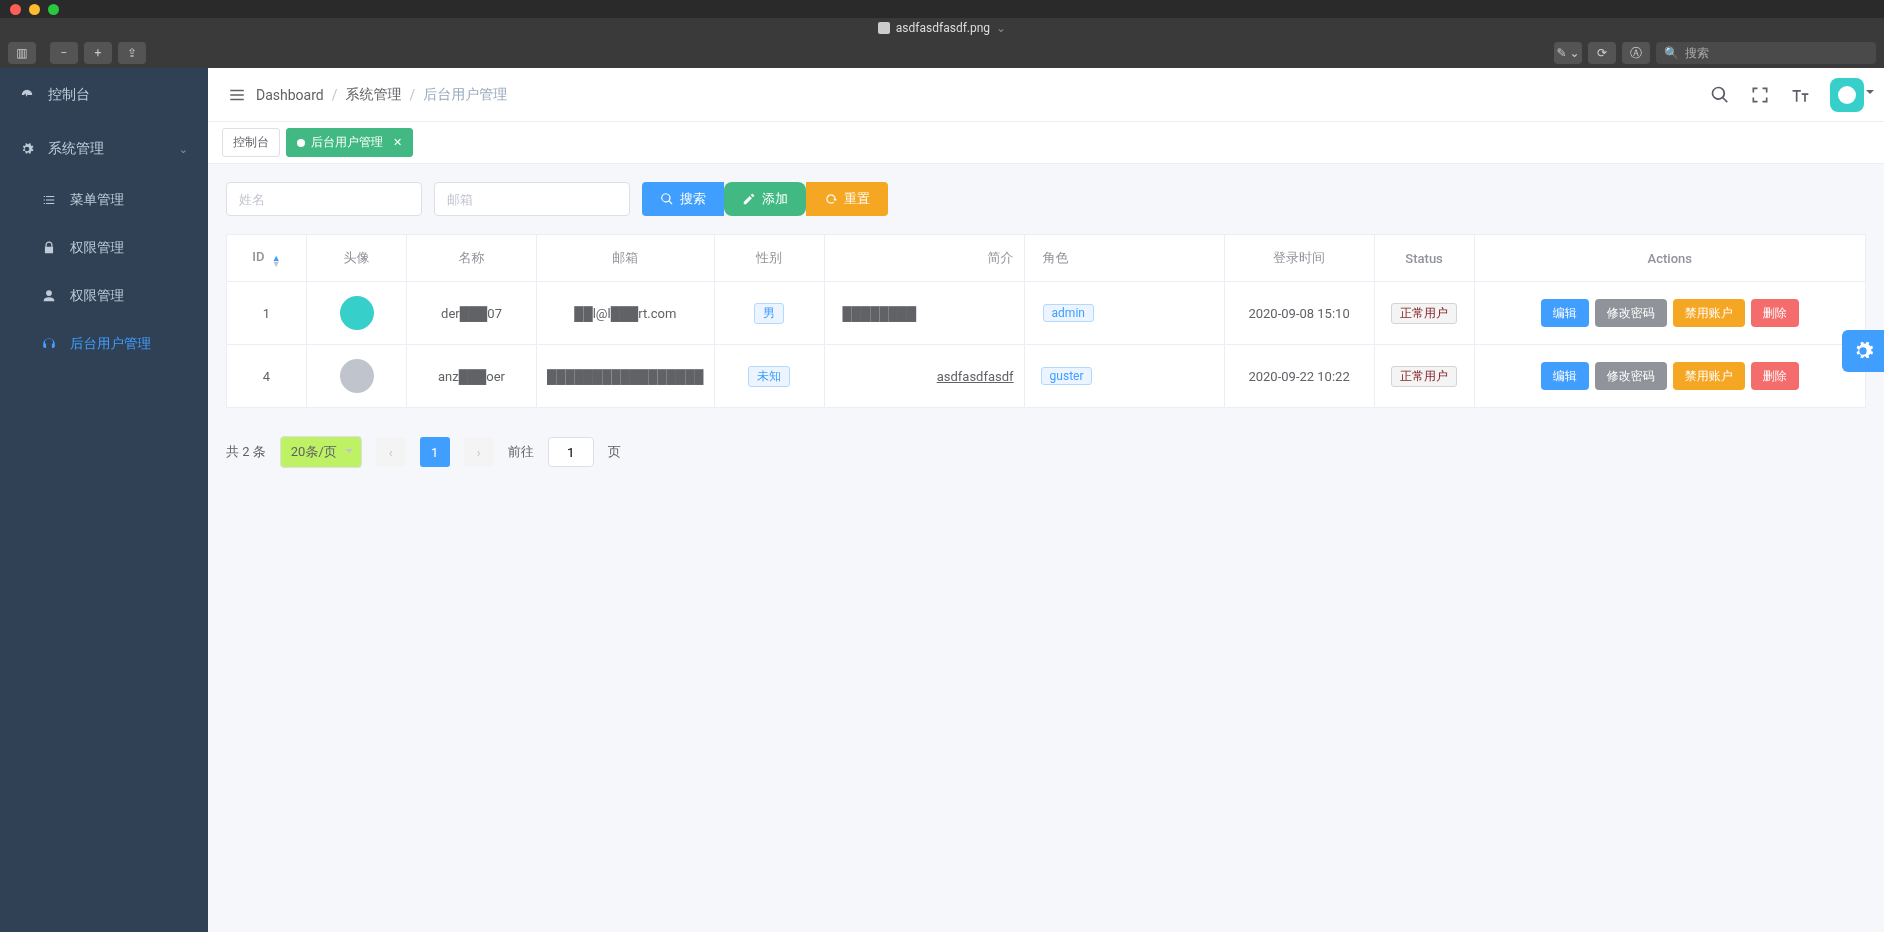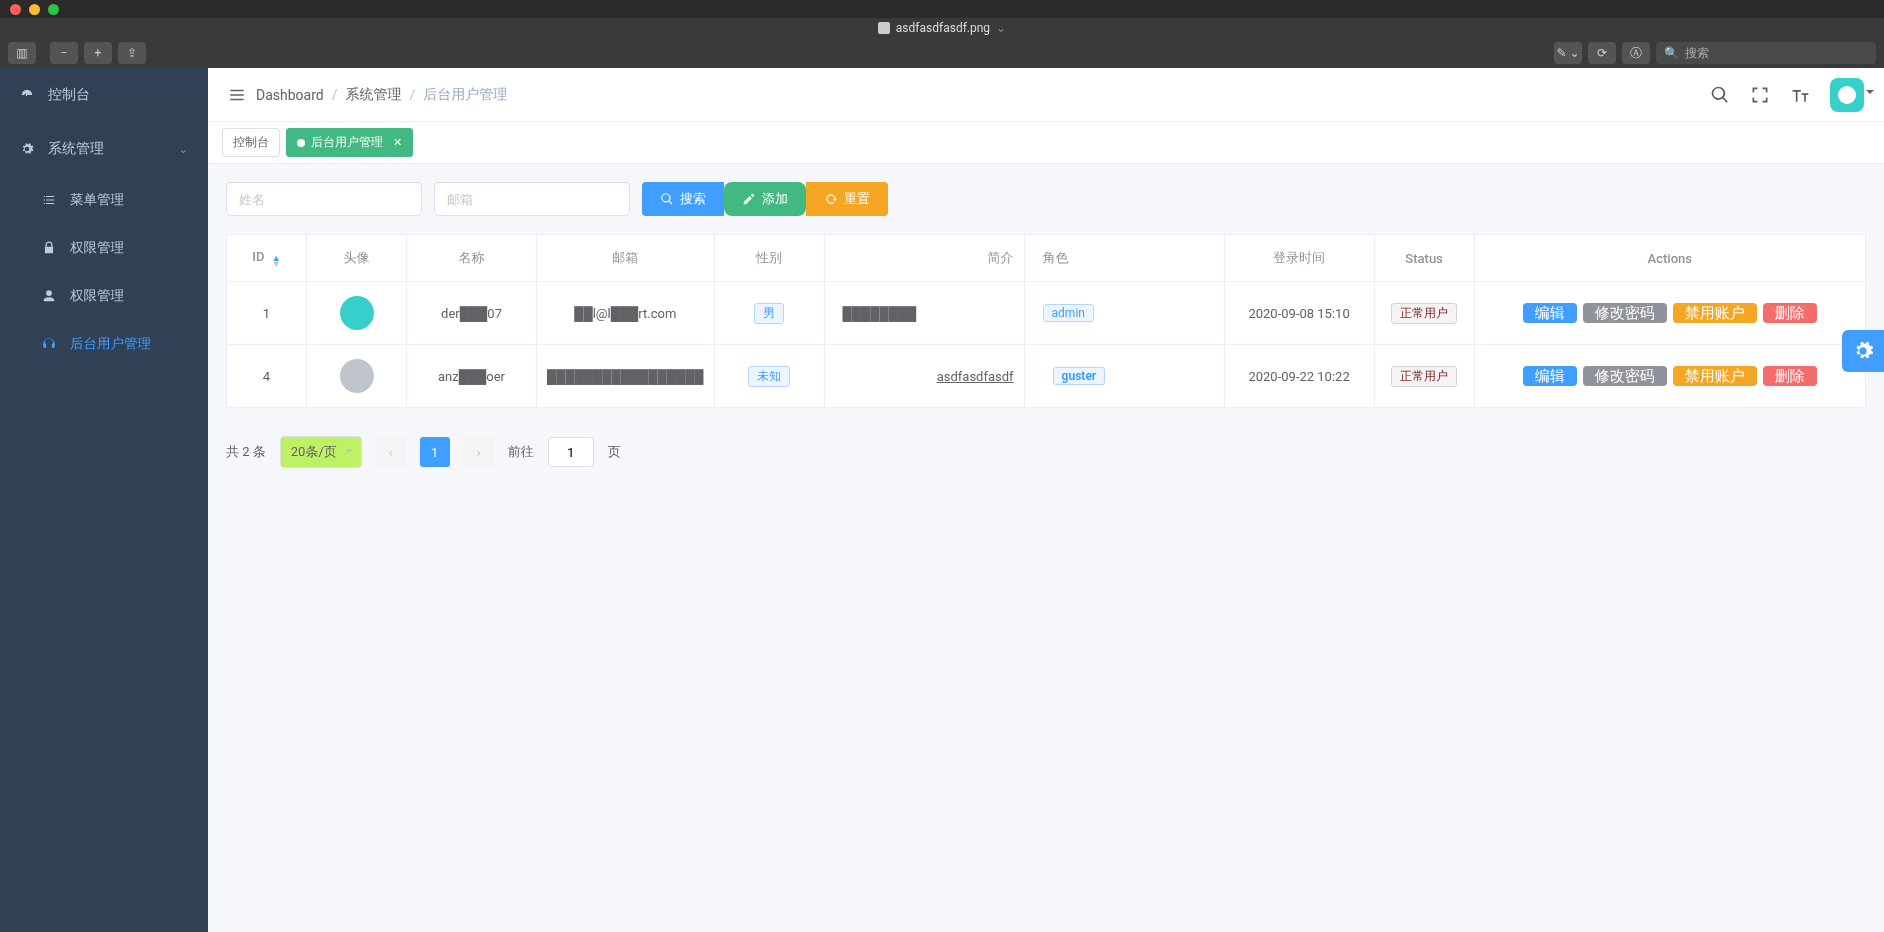--- a/index.html
+++ b/index.html
@@ -72,21 +72,21 @@
 .tbl { width: 100%; background: #fff; border: 1px solid #ebeef5; border-collapse: collapse; font-size: 13px; color: #606266; }
 .tbl th, .tbl td { border-bottom: 1px solid #ebeef5; border-right: 1px solid #ebeef5; padding: 14px 10px; text-align: center; }
 .tbl th { background:#fff; font-weight:500; color:#909399;}
 .tbl th:last-child, .tbl td:last-child { border-right:none;}
 .sort-arrows { display:inline-flex; flex-direction:column; margin-left:4px; line-height:6px; font-size:9px; color:#c0c4cc;}
 .sort-arrows .up{ color:#409eff;}
 .tag { display:inline-block; border:1px solid; border-radius:3px; padding:1px 8px; font-size:12px;}
 .tag.blue { color:#409eff; border-color:#b3d8ff; background:#ecf5ff;}
 .tag.info { color:#7f1d1d; border-color:#d3d4d6; background:#f4f4f5;}
 .row-actions { display:flex; gap:6px; justify-content:center; }
-.row-actions .btn { height:20px; padding:0 12px; font-size:15px;}
+.row-actions .btn { height:28px; padding:0 12px; font-size:12px;}
 
 
 .pager { display:flex; align-items:center; gap:14px; margin-top:28px; font-size:13px; color:#606266;}
 .pager .sel { border:1px solid #dcdfe6; border-radius:4px; padding:6px 24px 6px 10px; background:#bef264; position:relative; cursor:pointer;}
 .pager .sel::after { content:""; position:absolute; right:8px; top:12px; border:4px solid transparent; border-top-color:#c0c4cc;}
 .pager .pg { width:30px; height:30px; background:#f4f4f5; border-radius:3px; display:flex; align-items:center; justify-content:center; color:#c0c4cc; cursor:pointer;}
 .pager .pg.num { background:#409eff; color:#fff;}
 .pager .goto { width:46px; height:30px; border:1px solid #dcdfe6; border-radius:4px; text-align:center;}
 
 .float-cog { position:fixed; right:0; top:330px; width:42px; height:42px; background:#409eff; border-radius:6px 0 0 6px; display:flex; align-items:center; justify-content:center;}
@@ -285,21 +285,21 @@
           </tr>
           <tr>
             <td>4</td>
             <td>
                 <div class="avatar-cell grey"></div>
               </td>
             <td>anz███oer</td>
             <td>█████████████████</td>
             <td><span class="tag blue">未知</span></td>
             <td style="text-align:right;padding-left:18px;text-decoration:underline;">asdfasdfasdf</td>
-            <td style="text-align:left;padding-left:28px;font-weight:bold;"><span class="tag blue">guster</span></td>
+            <td style="text-align:left;padding-left:16px;"><span class="tag blue">guster</span></td>
             <td>2020-09-22 10:22</td>
             <td><span class="tag info">正常用户</span></td>
             <td>
               <div class="row-actions">
                 <button class="btn blue">
                     <span>编辑</span>
                   </button>
                 <button class="btn grey">
                     <span>修改密码</span>
                   </button>

